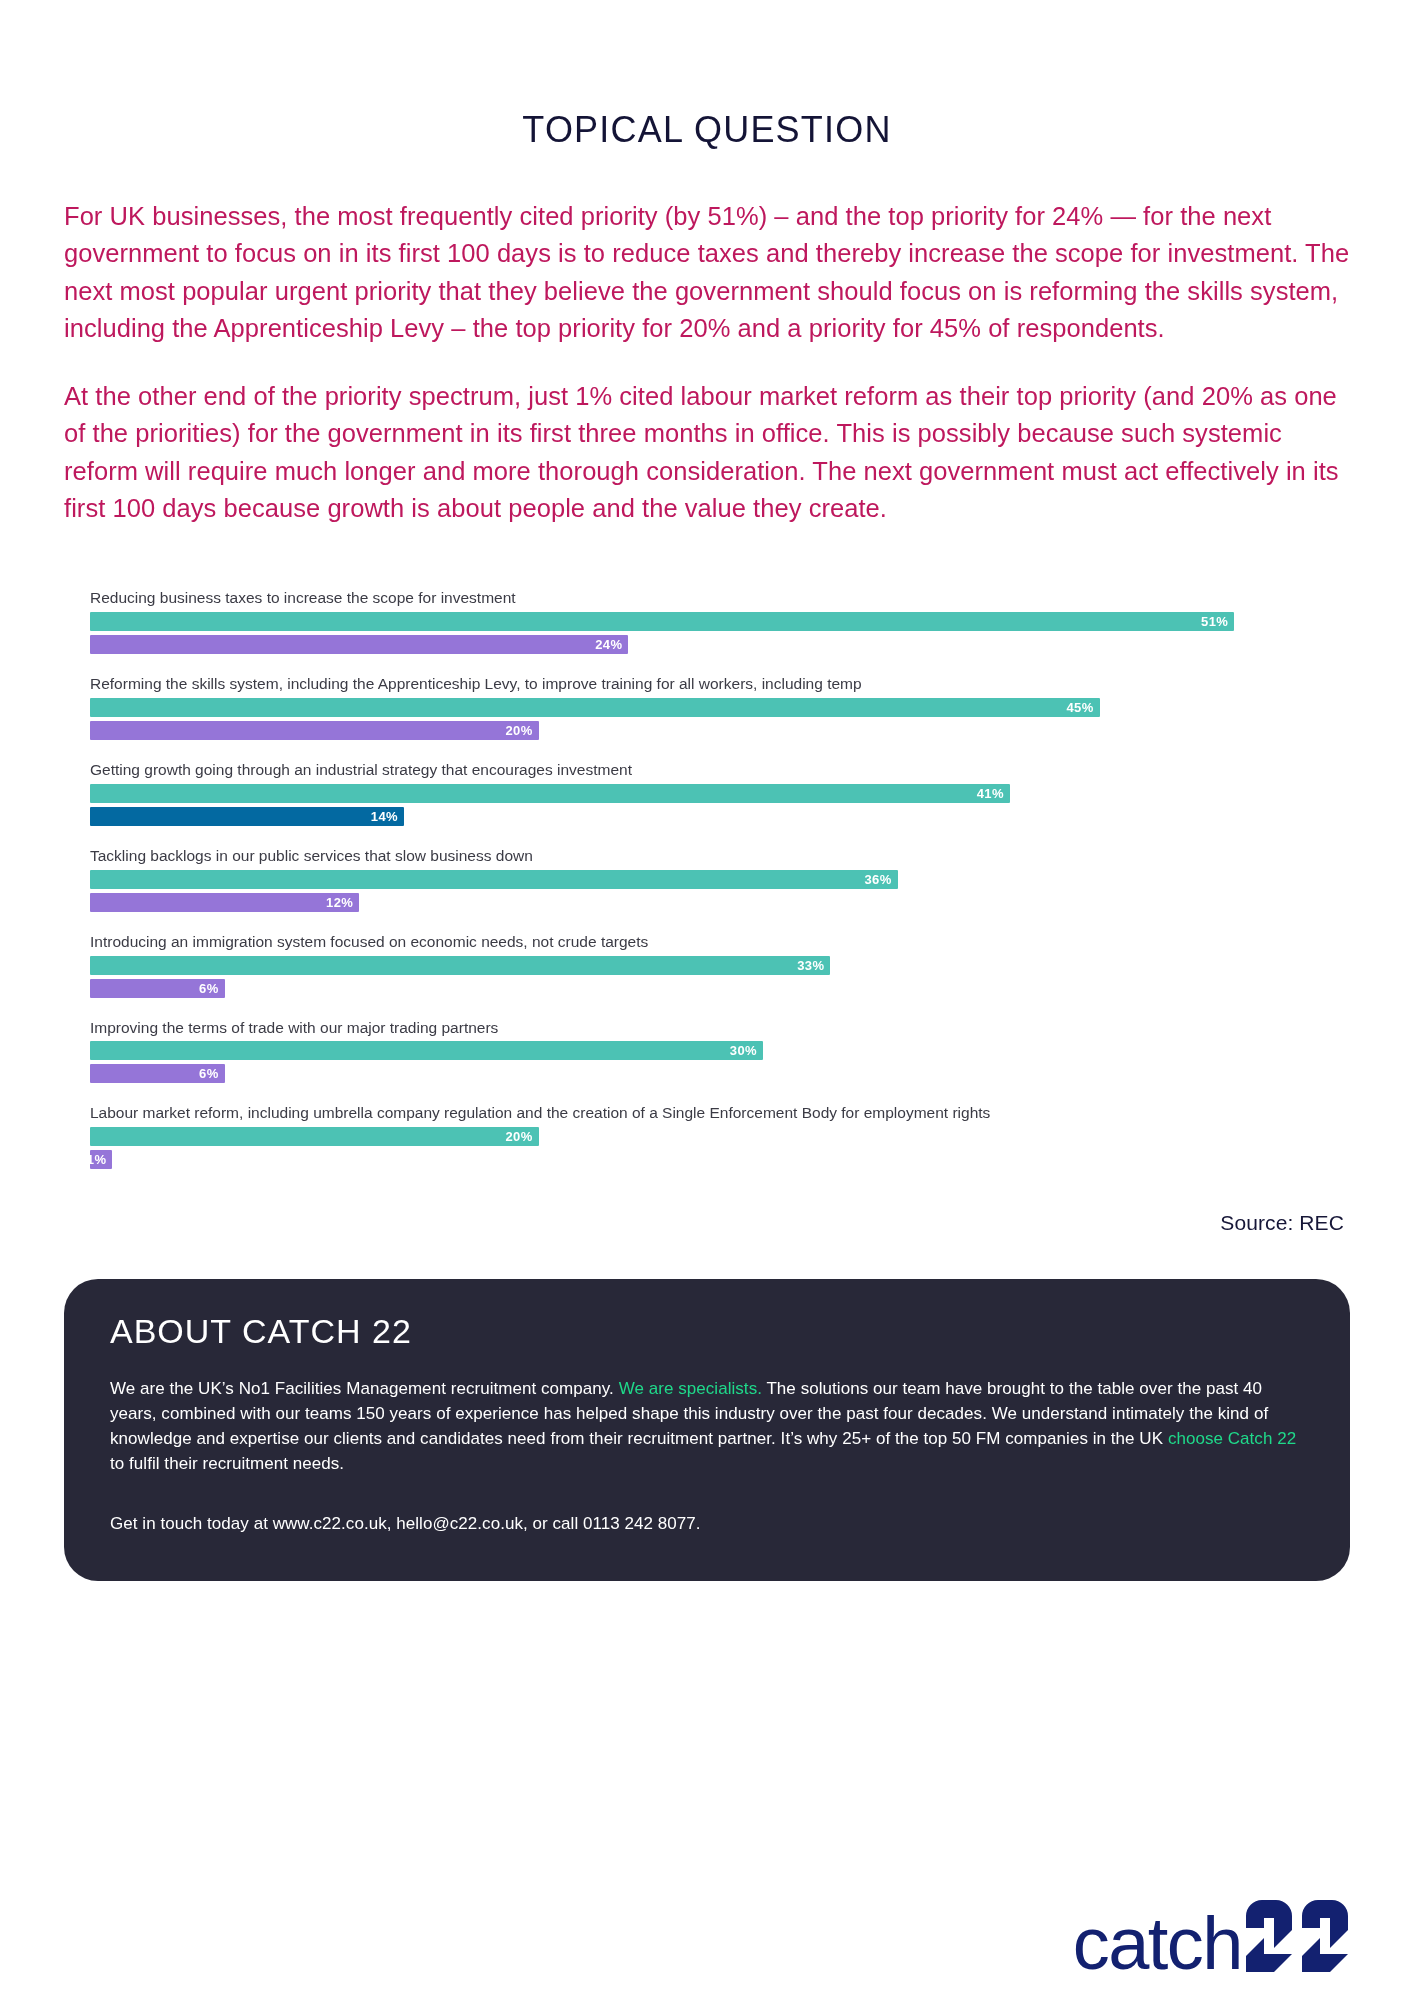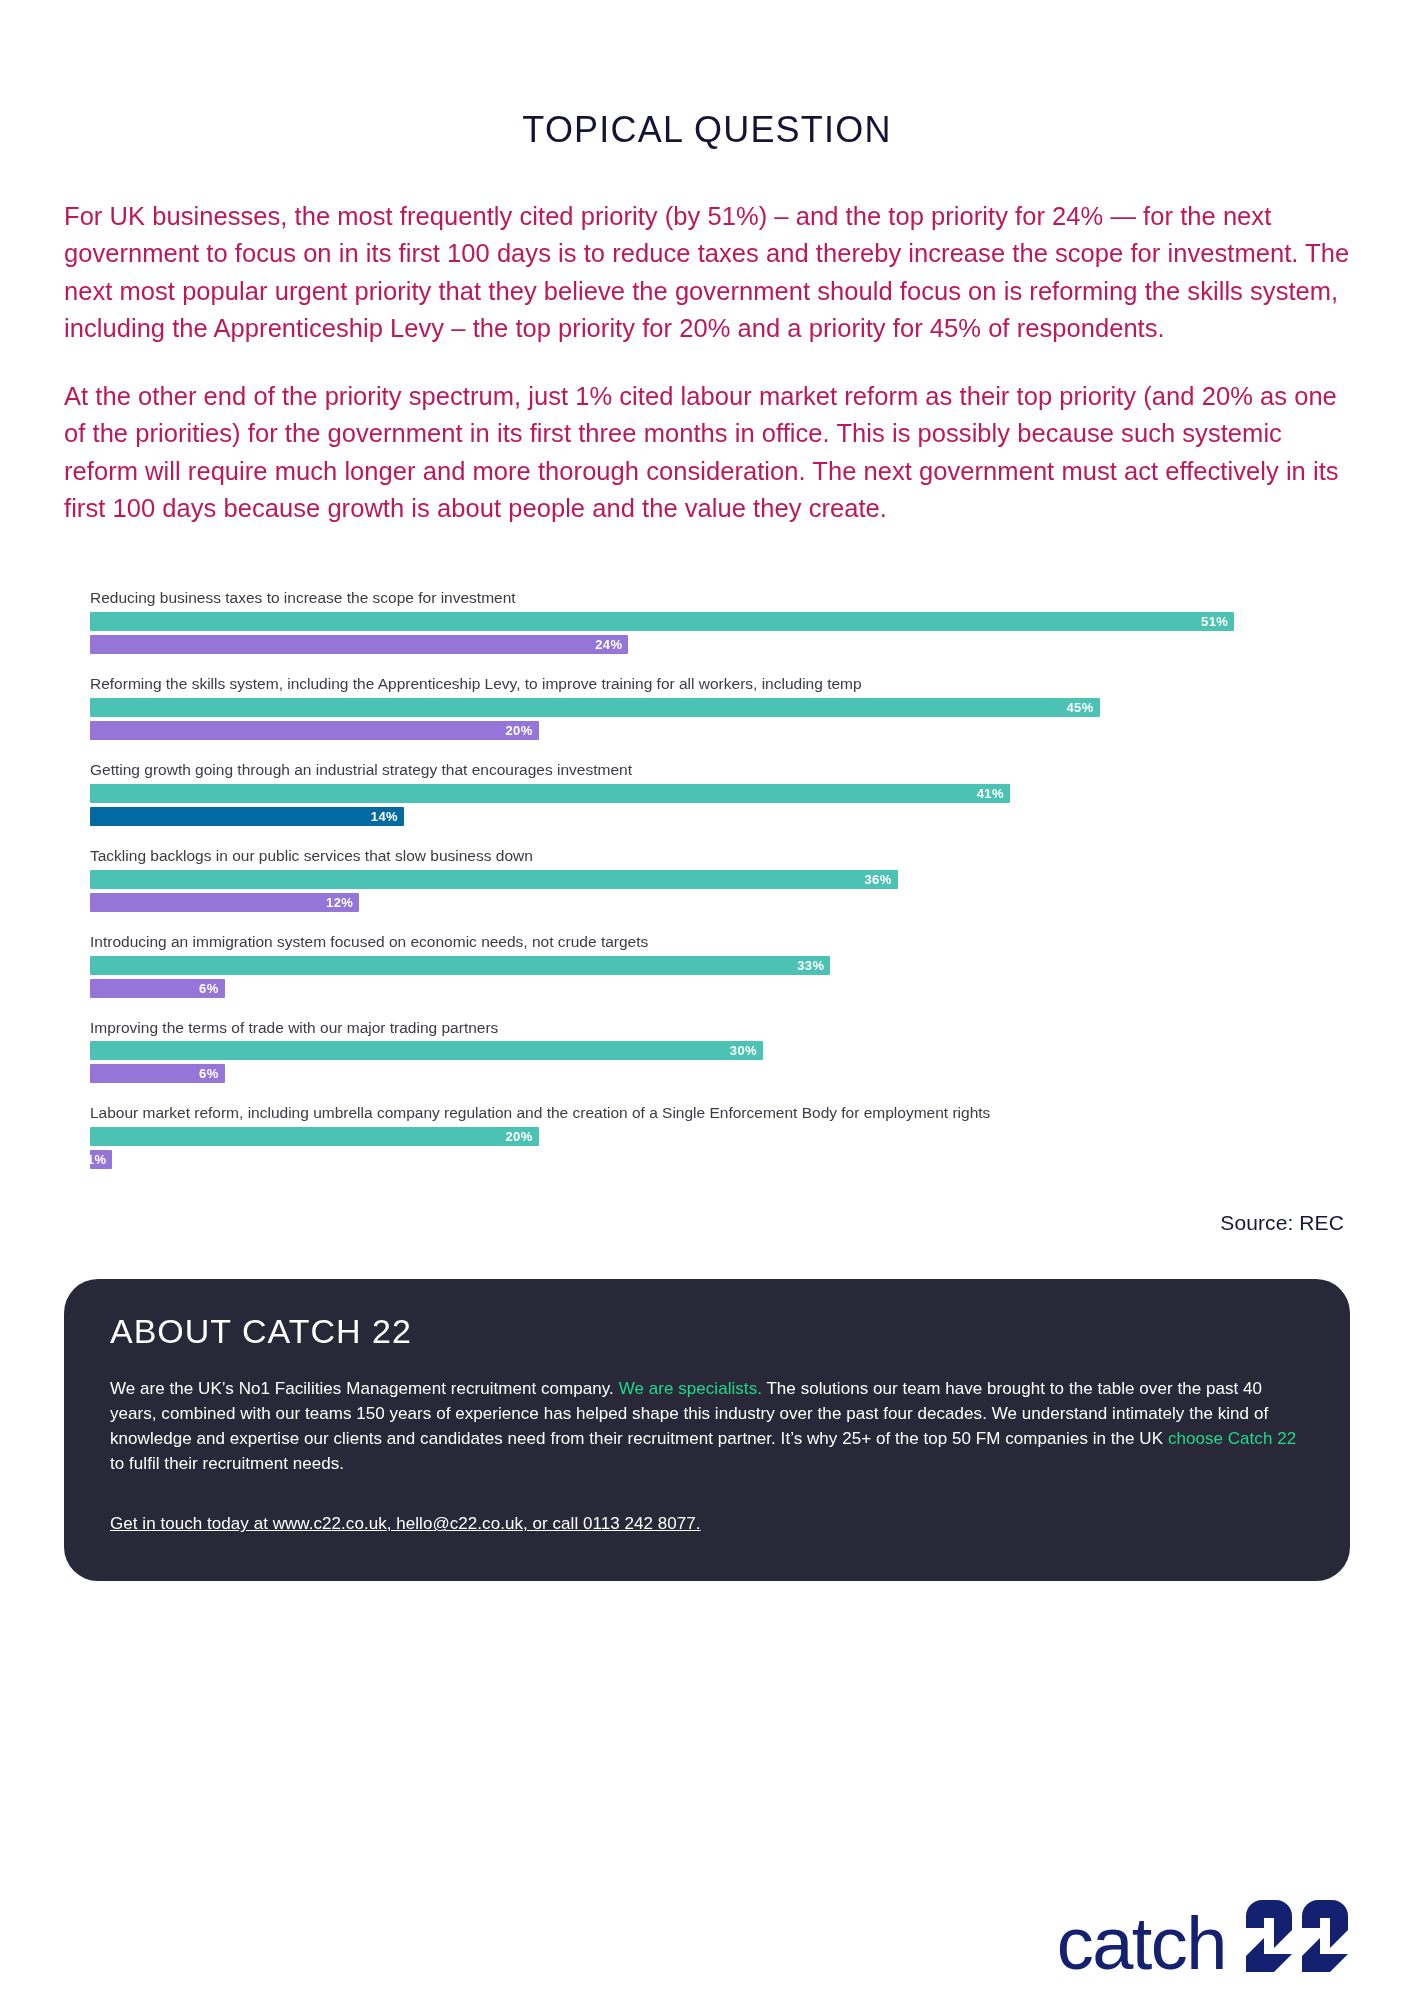--- a/index.html
+++ b/index.html
@@ -130,32 +130,31 @@
   }
   .about-body {
     font-size: 17px;
     line-height: 1.47;
     margin: 0;
     color: #ffffff;
     letter-spacing: 0.05px;
   }
   .about-body.second {
     margin-top: 36px;
-    text-decoration: underline;
   }
   .accent { color: #1fd98a; }
 
   
   .logo {
     position: absolute;
     right: 64px;
     bottom: 28px;
     display: flex;
     align-items: flex-end;
-    gap: 18px;
+    gap: 2px;
   }
   .logo-word {
     font-size: 74px;
     line-height: 0.85;
     font-weight: 400;
     color: #132170;
     letter-spacing: -1.5px;
   }
   .logo-mark { display: block; }
 </style>

